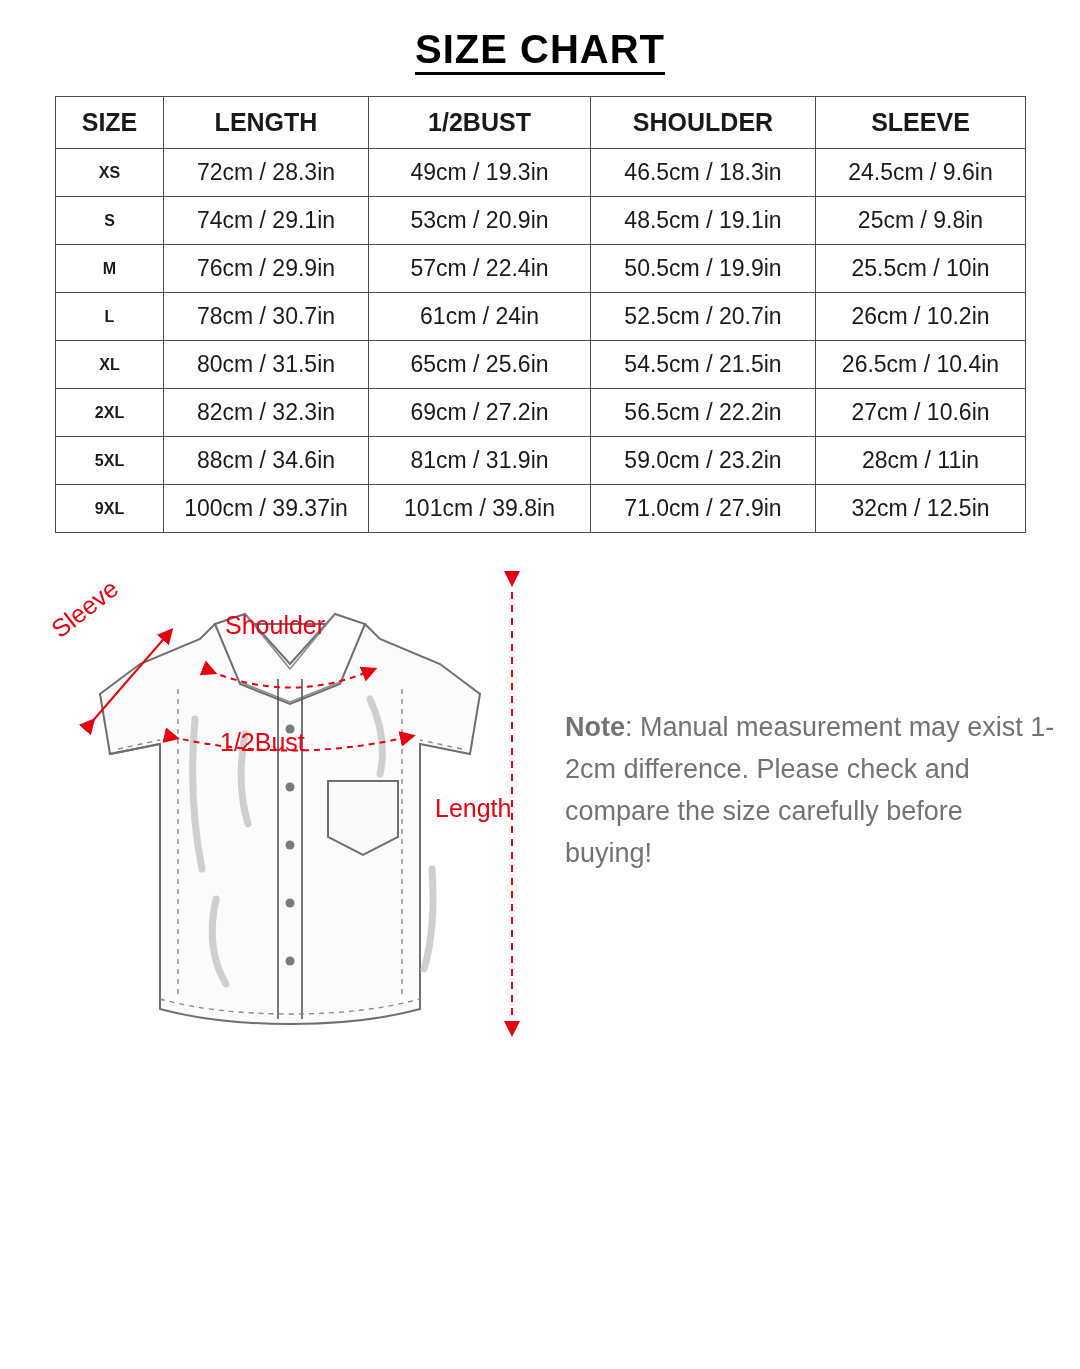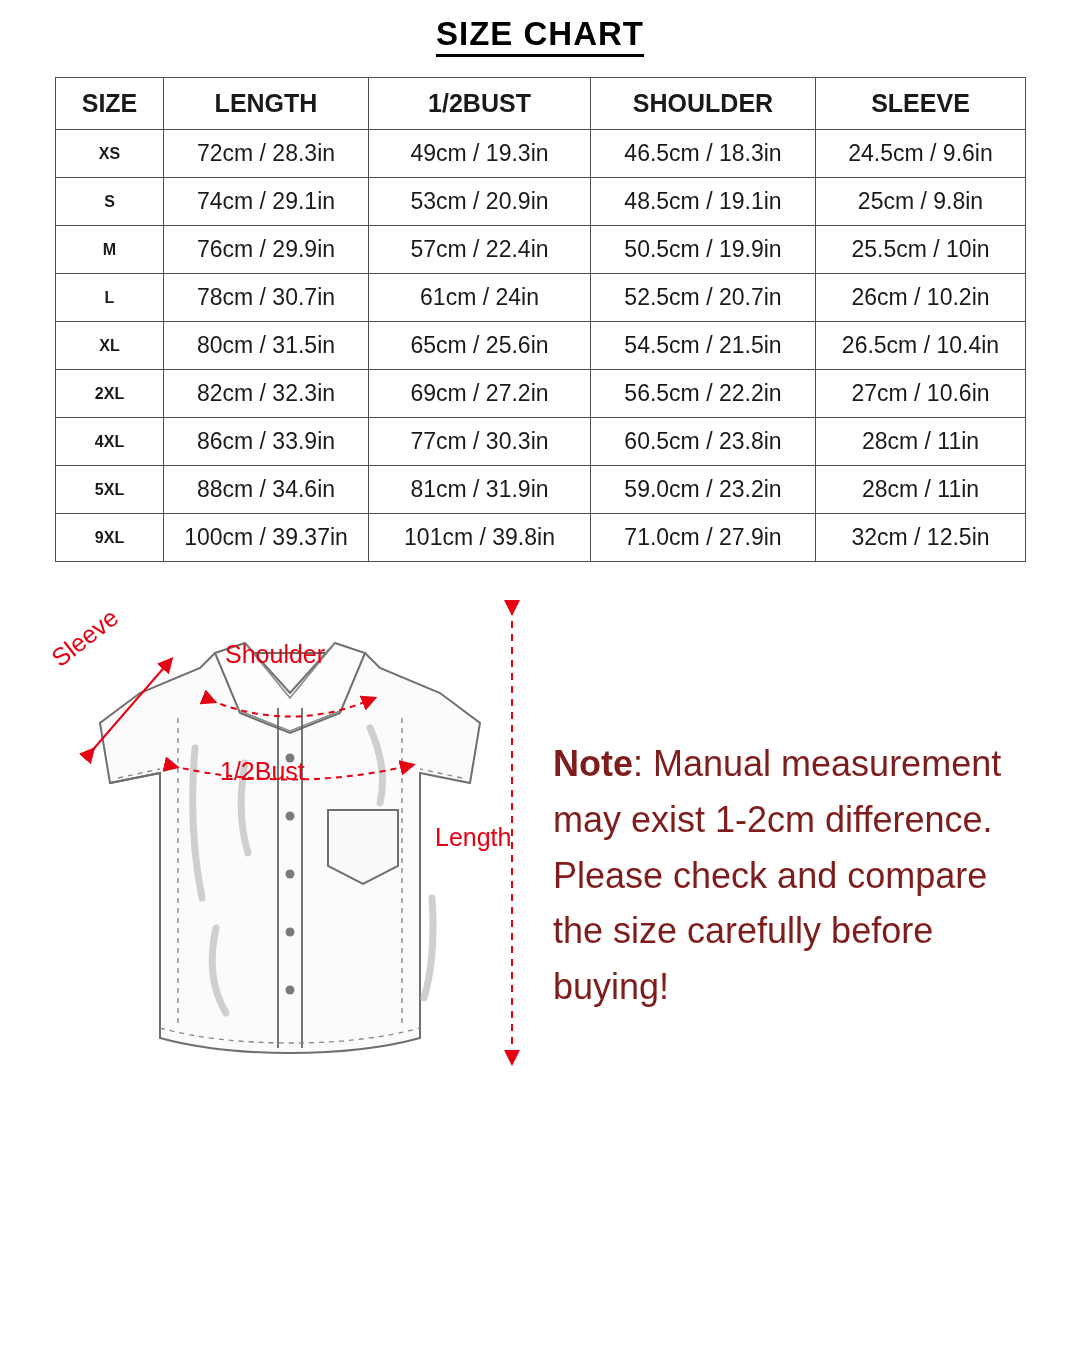--- a/index.html
+++ b/index.html
@@ -14,24 +14,24 @@
   }
   #page {
     position: relative;
     width: 1080px;
     height: 1369px;
     overflow: hidden;
   }
   
   .title {
     text-align: center;
-    font-size: 33px;
+    font-size: 40px;
     font-weight: bold;
     letter-spacing: 1px;
-    padding-top: 15px;
+    padding-top: 27px;
     text-decoration: underline;
     text-underline-offset: 9px;
     text-decoration-thickness: 3px;
   }
   
   .table-wrap {
     margin: 24px auto 17px auto;
     width: 970px;
   }
   table.size-chart {
@@ -71,26 +71,26 @@
   }
   .diagram {
     position: absolute;
     left: 40px;
     top: 0;
     width: 520px;
     height: 520px;
   }
   .note {
     position: absolute;
-    left: 553px;
+    left: 565px;
     top: 138px;
     width: 490px;
-    font-size: 36px;
+    font-size: 27px;
     line-height: 1.55;
-    color: #7f1d1d;
+    color: #737373;
   }
   .note b { font-weight: bold; }
 </style>
 </head>
 <body>
 
 <div id="page">
 
   <div class="title">SIZE CHART</div>
 
@@ -149,27 +149,20 @@
           <td>26.5cm / 10.4in</td>
         </tr>
         <tr>
           <td class="size-cell">2XL</td>
           <td>82cm / 32.3in</td>
           <td>69cm / 27.2in</td>
           <td>56.5cm / 22.2in</td>
           <td>27cm / 10.6in</td>
         </tr>
         <tr>
-          <td class="size-cell">4XL</td>
-          <td>86cm / 33.9in</td>
-          <td>77cm / 30.3in</td>
-          <td>60.5cm / 23.8in</td>
-          <td>28cm / 11in</td>
-        </tr>
-        <tr>
           <td class="size-cell">5XL</td>
           <td>88cm / 34.6in</td>
           <td>81cm / 31.9in</td>
           <td>59.0cm / 23.2in</td>
           <td>28cm / 11in</td>
         </tr>
         <tr>
           <td class="size-cell">9XL</td>
           <td>100cm / 39.37in</td>
           <td>101cm / 39.8in</td>

